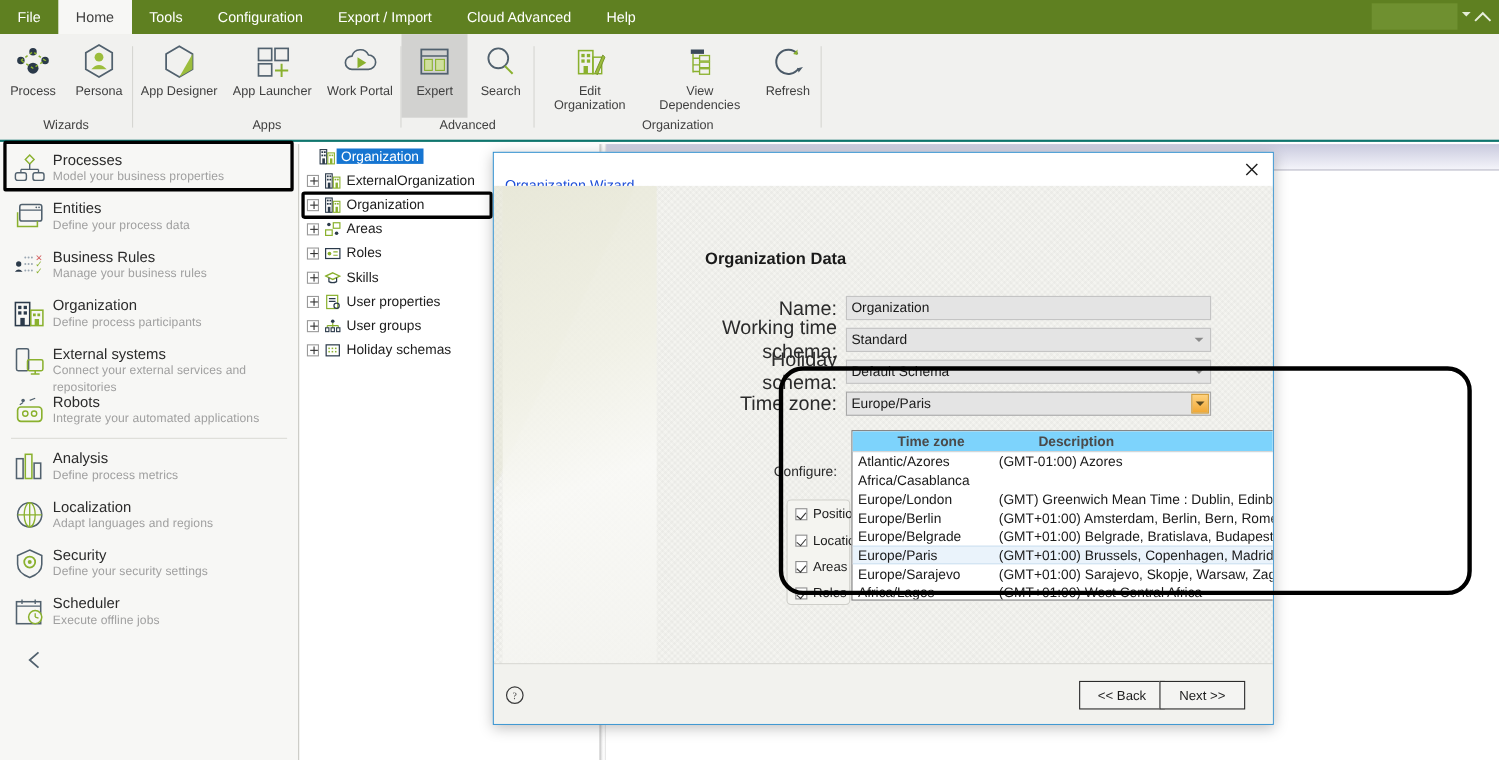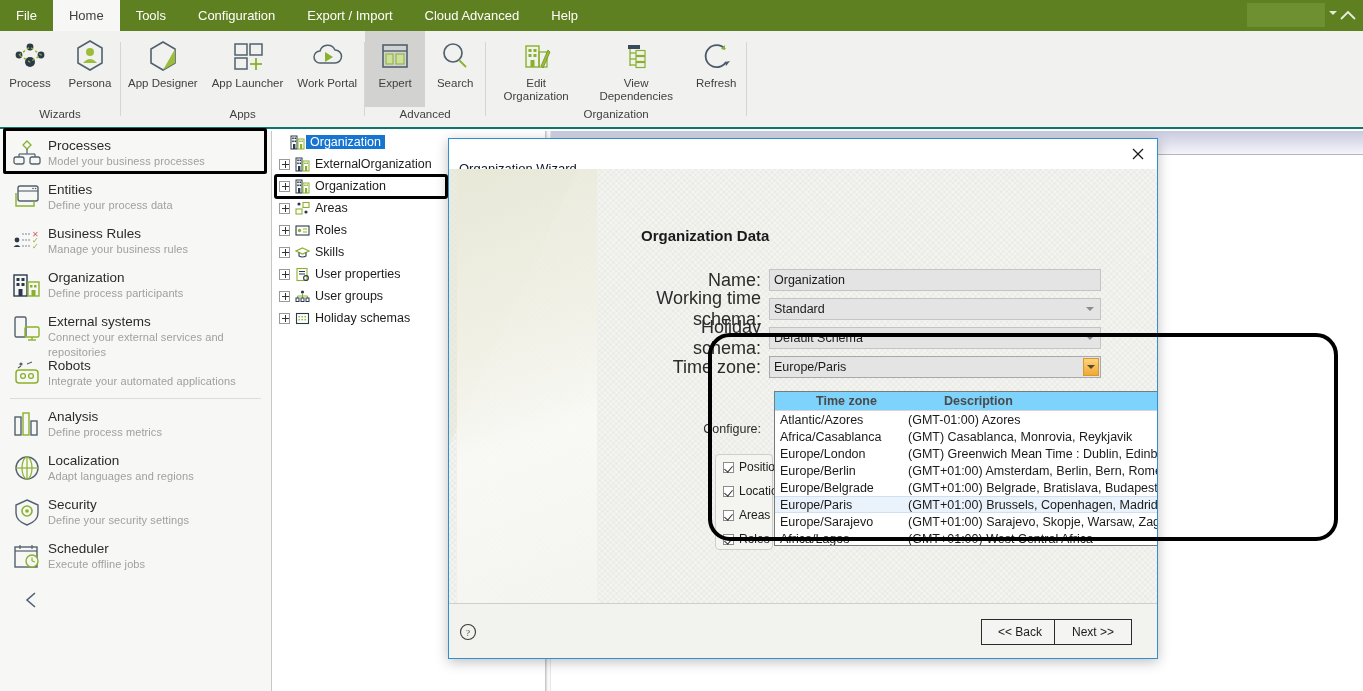--- a/index.html
+++ b/index.html
@@ -111,21 +111,21 @@
   
   #dialog{
     position:absolute; left:448px; top:138px; width:710px; height:521px;
     background:#f2f2ee; border:1px solid #2f8fd0;
     box-shadow:0 3px 12px rgba(0,0,0,.25);
   }
   #dlg-title{
     height:30px; background:#ffffff; display:flex; align-items:center;
     padding:0 6px 0 10px;
   }
-  #dlg-title-txt{ font-size:13px; color:#0f172a; flex:1;margin-top:28px; }
+  #dlg-title-txt{ font-size:13px; color:#1d4ed8; flex:1;margin-top:28px; }
   #dlg-close{ width:26px;height:24px; display:flex;align-items:center;justify-content:center; cursor:default;}
   #dlg-body{
     position:absolute; left:0; top:30px; right:0; bottom:54px;
     background:
       linear-gradient(115deg, rgba(229,229,211,.55) 0 14%, rgba(255,255,255,0) 14.3%),
       repeating-linear-gradient(45deg, rgba(0,0,0,.018) 0 2px, rgba(0,0,0,0) 2px 4px),
       repeating-linear-gradient(-45deg, rgba(0,0,0,.018) 0 2px, rgba(0,0,0,0) 2px 4px),
       #f4f4f0;
     border-bottom:1px solid #cfcfca;
     overflow:hidden;
@@ -389,21 +389,21 @@
         <line x1="15" y1="11" x2="15" y2="16" stroke="#51616e" stroke-width="1.2"></line>
         <line x1="7" y1="16" x2="23" y2="16" stroke="#51616e" stroke-width="1.2"></line>
         <line x1="7" y1="16" x2="7" y2="19" stroke="#51616e" stroke-width="1.2"></line>
         <line x1="23" y1="16" x2="23" y2="19" stroke="#51616e" stroke-width="1.2"></line>
         <rect x="2" y="19" width="10" height="7" rx="2" fill="none" stroke="#51616e" stroke-width="1.3"></rect>
         <rect x="18" y="19" width="10" height="7" rx="2" fill="none" stroke="#51616e" stroke-width="1.3"></rect>
       </svg>
     </div>
     <div class="sb-txt">
       <div class="sb-title">Processes</div>
-      <div class="sb-sub">Model your business processes</div>
+      <div class="sb-sub">Model your business properties</div>
     </div>
   </div>
 
   <div class="sb-item">
     <div class="sb-ico">
       <svg width="30" height="30" viewBox="0 0 30 30">
         <rect x="6" y="4" width="20" height="15" rx="2" fill="none" stroke="#51616e" stroke-width="1.4"></rect>
         <line x1="6" y1="9" x2="26" y2="9" stroke="#51616e" stroke-width="1.1"></line>
         <circle cx="21" cy="6.5" r="0.8" fill="#51616e"></circle>
           <circle cx="23.5" cy="6.5" r="0.8" fill="#51616e"></circle>
@@ -793,21 +793,20 @@
         <div class="tz-head">
           <div class="tz-c1">Time zone</div>
           <div class="tz-c2">Description</div>
         </div>
         <div class="tz-row">
           <div class="tz-c1">Atlantic/Azores</div>
           <div class="tz-c2">(GMT-01:00) Azores</div>
         </div>
         <div class="tz-row">
           <div class="tz-c1">Africa/Casablanca</div>
-          <div class="tz-c2">(GMT) Casablanca, Monrovia, Reykjavik</div>
         </div>
         <div class="tz-row">
           <div class="tz-c1">Europe/London</div>
           <div class="tz-c2">(GMT) Greenwich Mean Time : Dublin, Edinburgh, Lisbon, London</div>
         </div>
         <div class="tz-row">
           <div class="tz-c1">Europe/Berlin</div>
           <div class="tz-c2">(GMT+01:00) Amsterdam, Berlin, Bern, Rome, Stockholm, Vienna</div>
         </div>
         <div class="tz-row">

